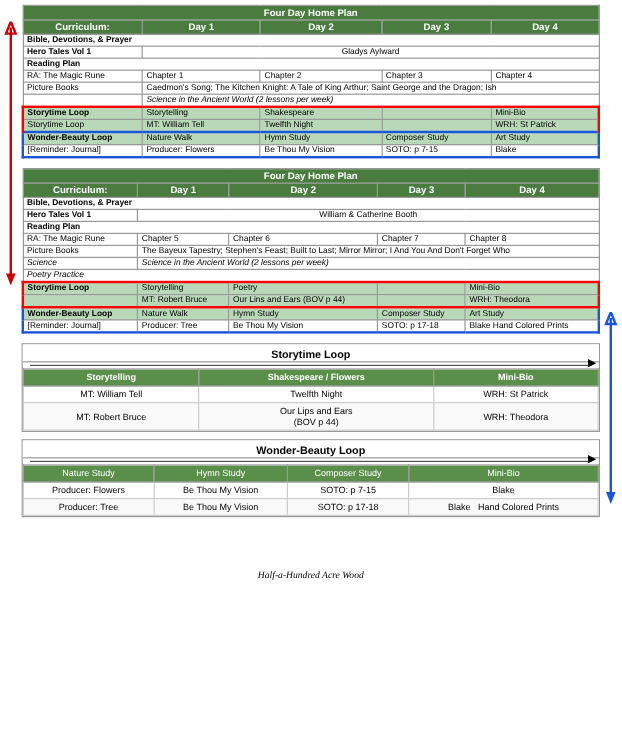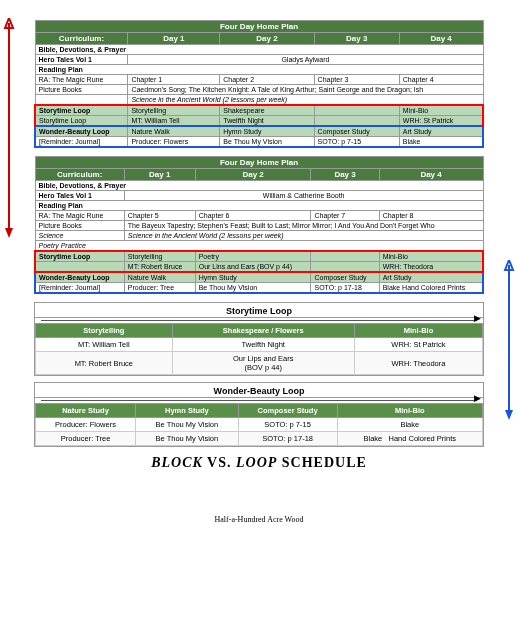--- a/index.html
+++ b/index.html
@@ -6,21 +6,21 @@
     body {
       font-family: Arial, sans-serif;
       background: #fff;
       width: 518px;
       min-height: 625px;
       font-size: 8px;
       color: #000;
     }
     .page {
       width: 518px;
-      padding: 20px;
+      padding: 4px;
       background: #fff;
     }
 
     
     .home-plan-section {
       margin-bottom: 8px;
       position: relative;
     }
     .plan-table {
       width: 100%;
@@ -96,21 +96,21 @@
       width: 100%;
       border-collapse: collapse;
       font-size: 7.5px;
     }
     .wonder-table th {
       background: #5a8f4a;
       color: #fff;
       text-align: center;
       padding: 2px 4px;
       border: 1px solid #999;
-      font-weight: bold;
+      font-weight: normal;
       margin-top: 28px;
     }
     .wonder-table td {
       text-align: center;
       padding: 2px 4px;
       border: 1px solid #ccc;
       vertical-align: middle;
     }
     .wonder-table tr:nth-child(even) td {
       background: #f9f9f9;
@@ -123,20 +123,21 @@
       font-family: Georgia, serif;
     }
     .page-title .main-title {
       font-size: 14px;
       font-weight: bold;
       text-transform: uppercase;
       letter-spacing: 1px;
     }
     .page-title .sub-title {
       font-size: 8px;
+      font-style: italic;
       margin-top: 44px;
     }
 
     
     .outer-container {
       position: relative;
     }
 
     .tables-wrapper {
       position: relative;
@@ -370,23 +371,17 @@
             <td>Producer: Tree</td>
             <td>Be Thou My Vision</td>
             <td>SOTO: p 17-18</td>
             <td>Blake &nbsp; Hand Colored Prints</td>
           </tr>
         </tbody>
       </table>
     </div>
 
     <div class="page-title">
-      <div class="main-title">
-        <span style="font-style:italic;">Block</span>
-        <span> vs. </span>
-        <span style="font-style:italic;">Loop</span>
-        <span> Schedule</span>
-      </div>
       <div class="sub-title">Half-a-Hundred Acre Wood</div>
     </div>
 
   </div>
 </div>
 
 </body></html>

